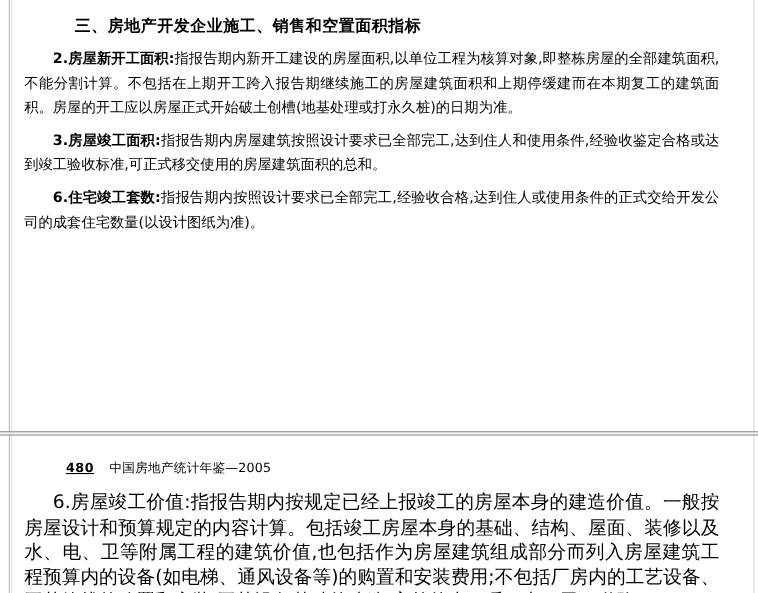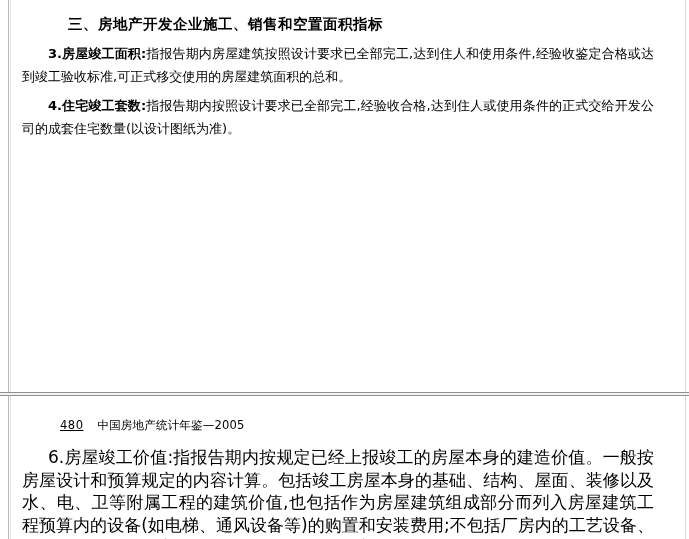--- a/index.html
+++ b/index.html
@@ -89,21 +89,21 @@
     height: 2px;
     background: #f2f2f2;
   }
   .footer-line {
     font-size: 11.5px;
     line-height: 18px;
     margin-top: 18px;
     padding-left: 38px;
   }
   .folio {
-    font-weight: normal;
+    font-weight: bold;
     text-decoration: underline;
     margin-right: 14px;
     letter-spacing: 0.5px;
   }
   .footer-title {
     letter-spacing: 0.2px;
   }
   .para2 {
     font-size: 17px;
     line-height: 22.5px;
@@ -120,25 +120,26 @@
 
   <div class="left-rule"></div>
   <div class="left-rule2"></div>
   <div class="right-rule"></div>
 
   <div class="content">
 
     <h2 class="section-title">三、房地产开发企业施工、销售和空置面积指标</h2>
 
 
+    <p class="para"><span class="lead">2.房屋新开工面积:</span><span>指报告期内新开工建设的房屋面积,以单位工程为核算对象,即整栋房屋的全部建筑面积,不能分割计算。不包括在上期开工跨入报告期继续施工的房屋建筑面积和上期停缓建而在本期复工的建筑面积。房屋的开工应以房屋正式开始破土创槽(地基处理或打永久桩)的日期为准。</span></p>
 
     <p class="para"><span class="lead">3.房屋竣工面积:</span><span>指报告期内房屋建筑按照设计要求已全部完工,达到住人和使用条件,经验收鉴定合格或达到竣工验收标准,可正式移交使用的房屋建筑面积的总和。</span></p>
 
 
-    <p class="para"><span class="lead">4.住宅竣工套数:</span><span>指报告期内按照设计要求已全部完工,经验收合格,达到住人或使用条件的正式交给开发公司的成套住宅数量(以设计图纸为准)。</span></p>
+    <p class="para"><span class="lead">6.住宅竣工套数:</span><span>指报告期内按照设计要求已全部完工,经验收合格,达到住人或使用条件的正式交给开发公司的成套住宅数量(以设计图纸为准)。</span></p>
 
   </div>
 
   <div class="sep-fill"></div>
   <div class="page-sep sep-top"></div>
   <div class="page-sep sep-bot"></div>
 
   <div class="content" style="top:398px;">
     <div class="footer-line"><span class="folio">480</span><span class="footer-title">中国房地产统计年鉴—2005</span></div>
 

